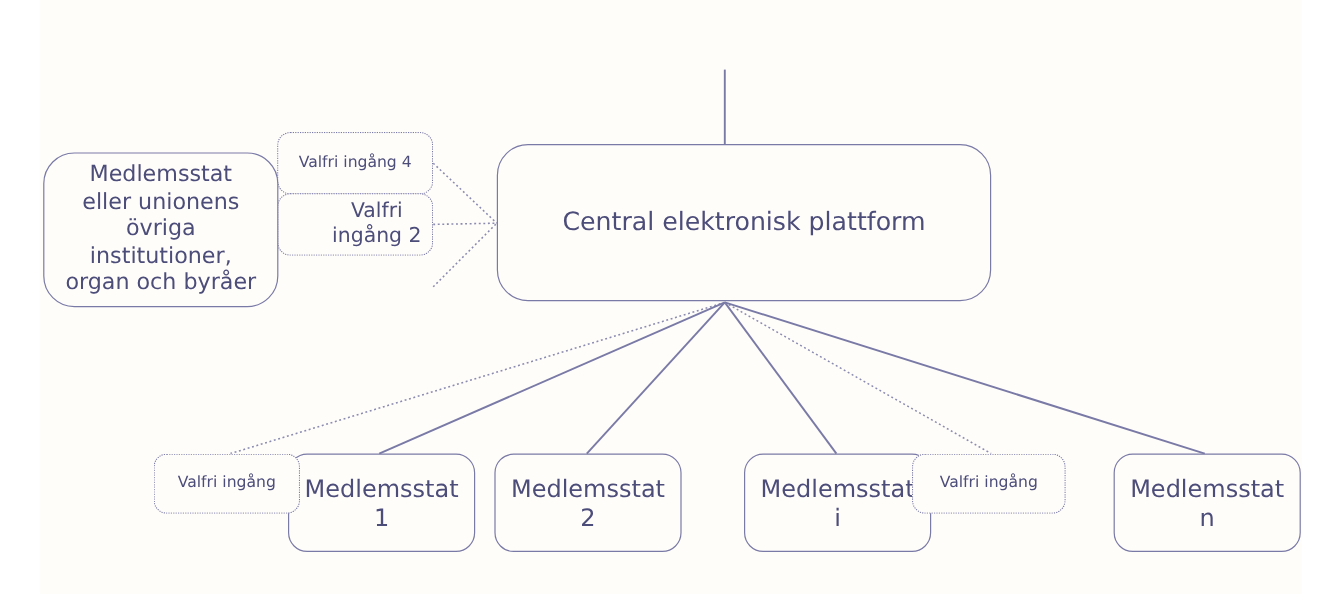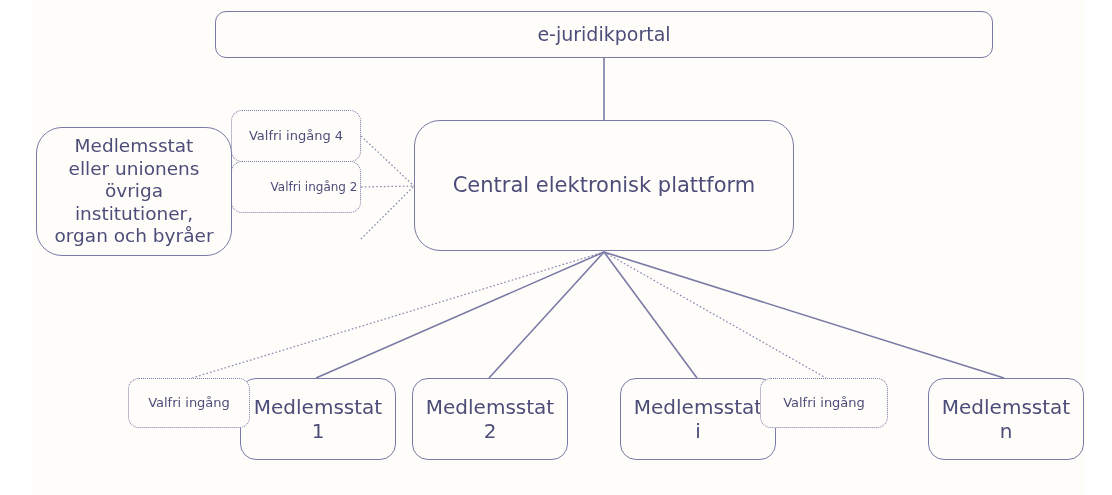--- a/index.html
+++ b/index.html
@@ -57,23 +57,23 @@
     white-space: pre-line;
   }
   .node.dotted {
     border: 1.6px dotted #7a7aa6;
     border-radius: 11px;
   }
 
   #portal        { left: 215px; top: 11px;  width: 778px; height: 47px;  font-size: 19px; border-radius: 11px; }
   #institutions  { left: 36px;  top: 127px; width: 196px; height: 129px; font-size: 18.5px; border-radius: 26px; z-index: 3; }
   #entry1        { left: 231px; top: 110px; width: 130px; height: 52px; font-size: 13px; z-index: 2;}
-  #entry2        { left: 231px; top: 161px; width: 130px; height: 52px; font-size: 12px; z-index: 2; padding-left: 36px;}
+  #entry2        { left: 231px; top: 161px; width: 130px; height: 52px; font-size: 17px; z-index: 2; padding-left: 36px;}
   #entryn        { left: 231px; top: 213px; width: 130px; height: 52px; font-size: 13px; z-index: 2;}
-  #platform      { left: 414px; top: 120px; width: 380px; height: 131px; font-size: 21px; border-radius: 26px; }
+  #platform      { left: 414px; top: 120px; width: 412px; height: 131px; font-size: 21px; border-radius: 26px; }
 
   #ms1 { left: 240px; top: 378px; width: 156px; height: 82px; font-size: 20px; border-radius: 16px; }
   #ms2 { left: 412px; top: 378px; width: 156px; height: 82px; font-size: 20px; border-radius: 16px; }
   #msi { left: 620px; top: 378px; width: 156px; height: 82px; font-size: 20px; border-radius: 16px; }
   #msn { left: 928px; top: 378px; width: 156px; height: 82px; font-size: 20px; border-radius: 16px; }
 
   #entry-left  { left: 128px; top: 378px; width: 122px; height: 50px; font-size: 13px; z-index: 4; }
   #entry-right { left: 760px; top: 378px; width: 128px; height: 50px; font-size: 13px; z-index: 4; }
 </style>
 </head>
@@ -93,21 +93,20 @@
     <line x1="361" y1="239" x2="414" y2="186" stroke="#8b8bb0" stroke-width="1.3" stroke-dasharray="1.6 2.2"></line>
 
     <line x1="604" y1="252" x2="192" y2="378" stroke="#8b8bb0" stroke-width="1.3" stroke-dasharray="1.6 2.2"></line>
     <line x1="604" y1="252" x2="316" y2="378" stroke="#7a7aa6" stroke-width="1.6"></line>
     <line x1="604" y1="252" x2="489" y2="378" stroke="#7a7aa6" stroke-width="1.6"></line>
     <line x1="604" y1="252" x2="697" y2="378" stroke="#7a7aa6" stroke-width="1.6"></line>
     <line x1="604" y1="252" x2="826" y2="378" stroke="#8b8bb0" stroke-width="1.3" stroke-dasharray="1.6 2.2"></line>
     <line x1="604" y1="252" x2="1004" y2="378" stroke="#7a7aa6" stroke-width="1.6"></line>
   </svg>
 
-  <div class="node" id="portal">e-juridikportal</div>
 
   <div class="node" id="institutions">Medlemsstat
 eller unionens
 övriga
 institutioner,
 organ och byråer</div>
 
   <div class="node dotted" id="entry1">Valfri ingång 4</div>
 
   <div class="node dotted" id="entry2">Valfri ingång 2</div>

